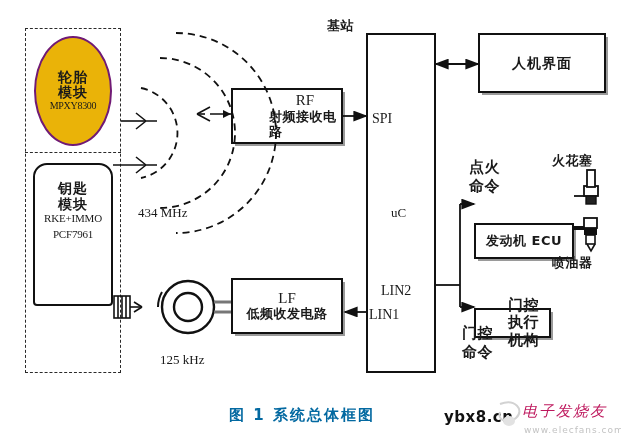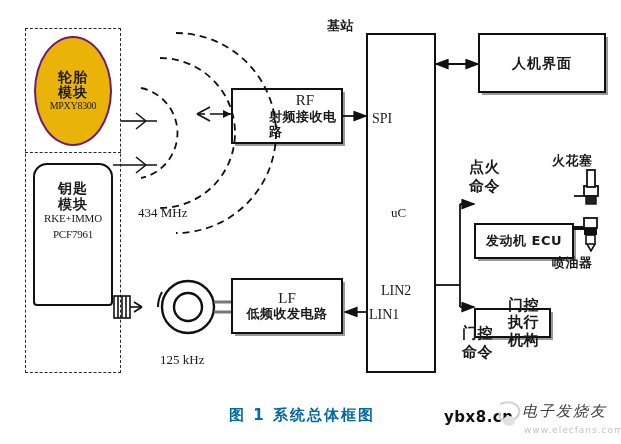--- a/index.html
+++ b/index.html
@@ -91,21 +91,21 @@
     color:#0369a1;
   }
   .wm { position:absolute; }
   .wm-ybx {
     font-family:"DejaVu Sans","Liberation Sans",sans-serif;
     font-weight:800; font-size:15px; color:#111;
     letter-spacing:0.5px;
   }
   .wm-cn {
     font-family:"DejaVu Sans","Liberation Sans",sans-serif;
-    font-size:15px; color:#404040; letter-spacing:2px; font-style:italic;text-align:right;
+    font-size:15px; color:#be185d; letter-spacing:2px; font-style:italic;text-align:right;
   }
   .wm-url {
     font-family:"DejaVu Sans","Liberation Sans",sans-serif;
     font-size:9px; color:#c3c3c3; letter-spacing:1px;
   }
 </style>
 </head>
 <body>
 
 <div id="diagram">

